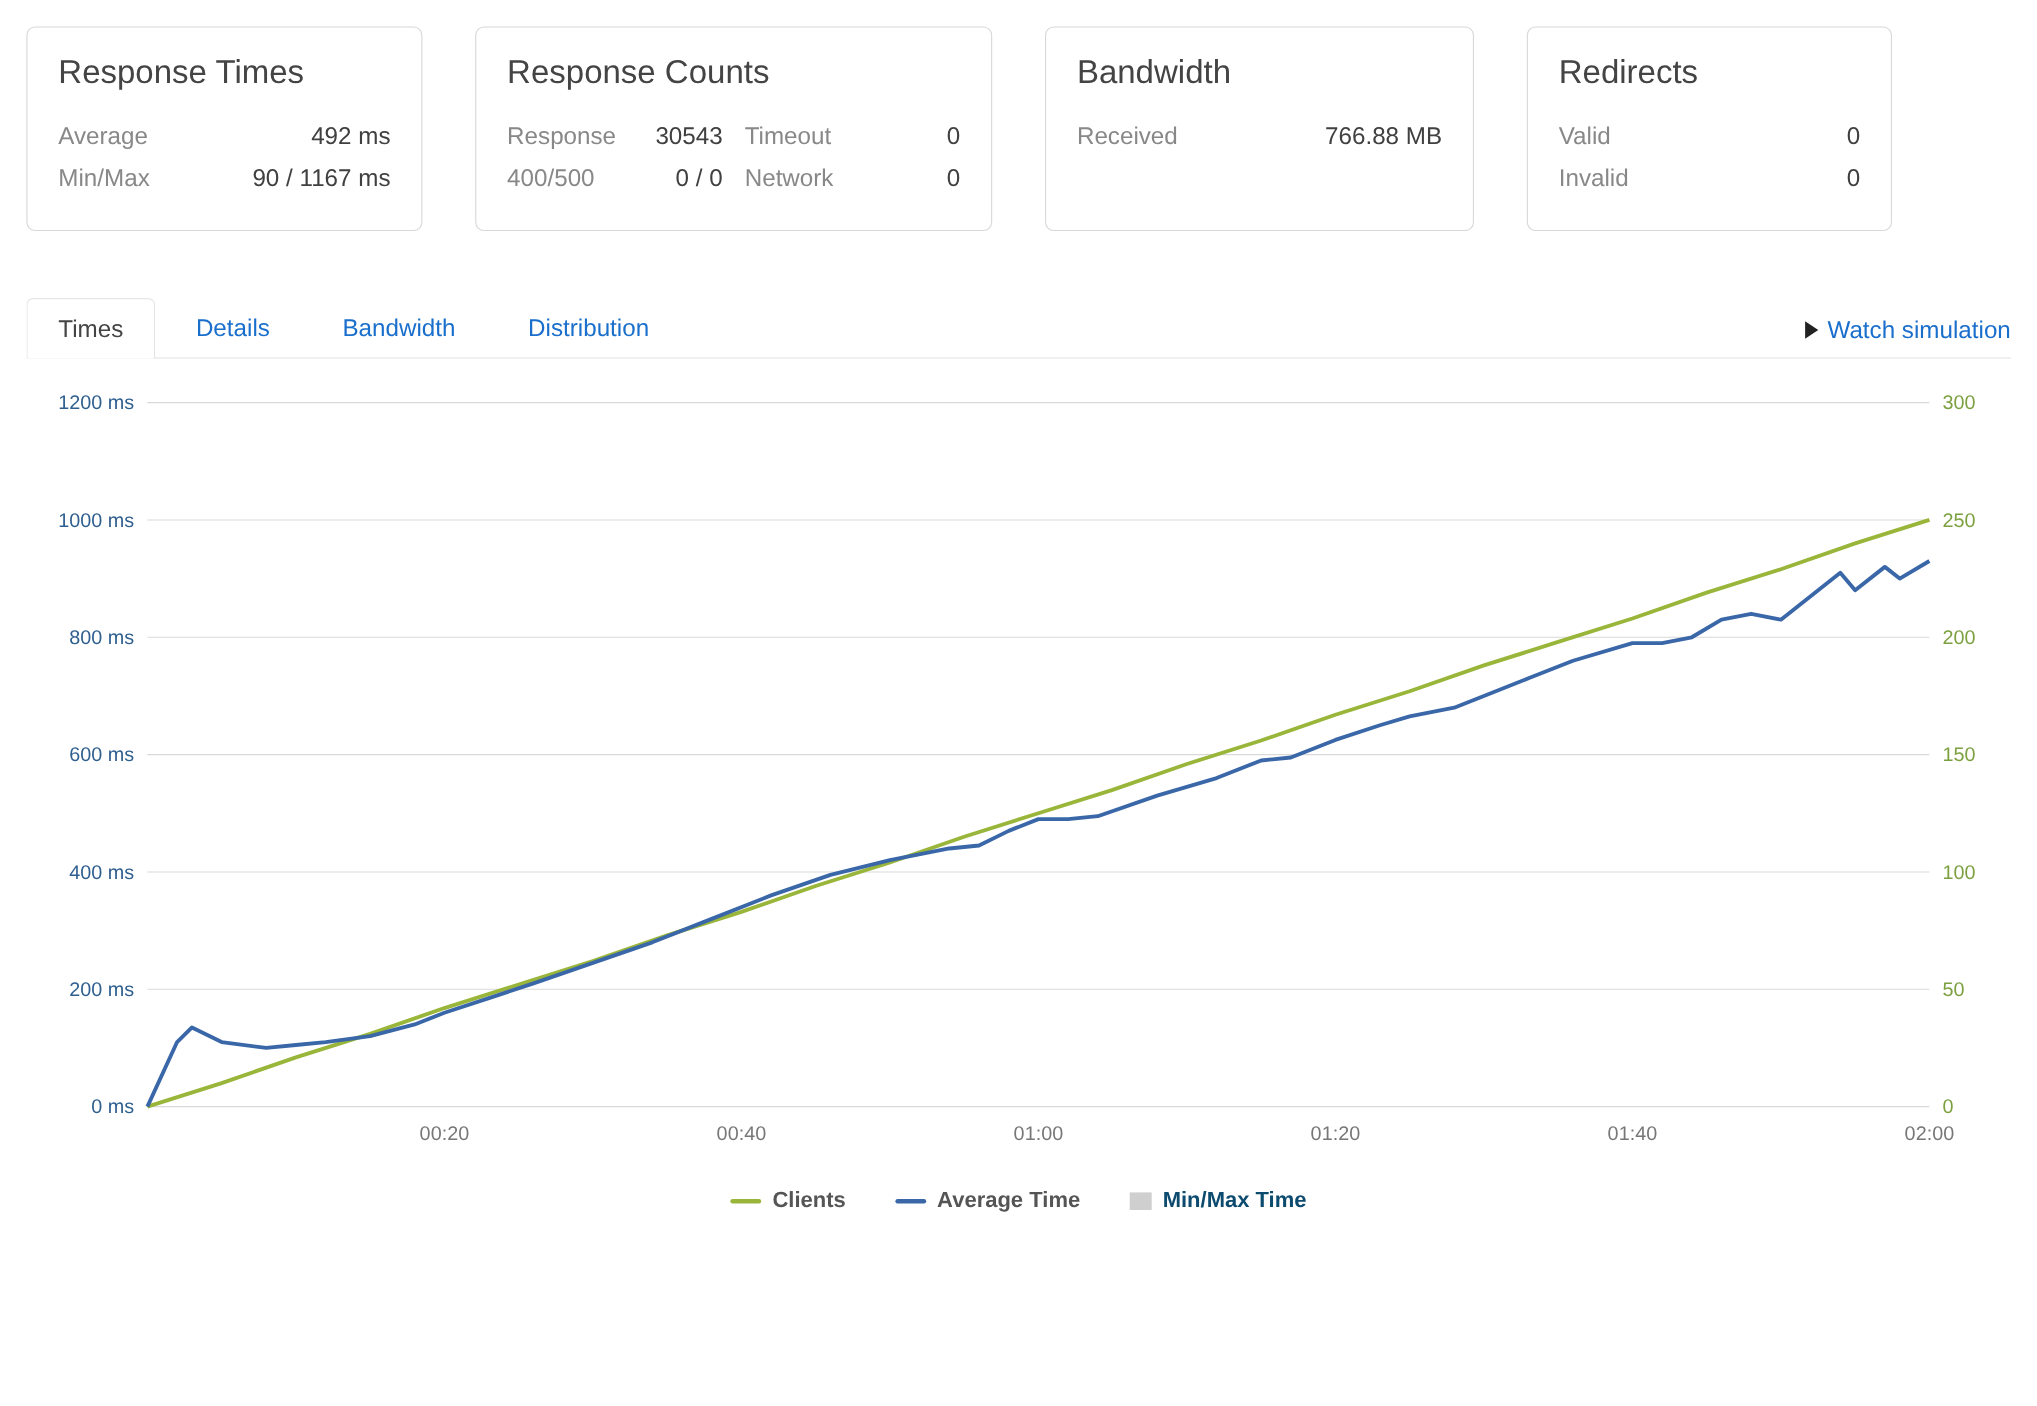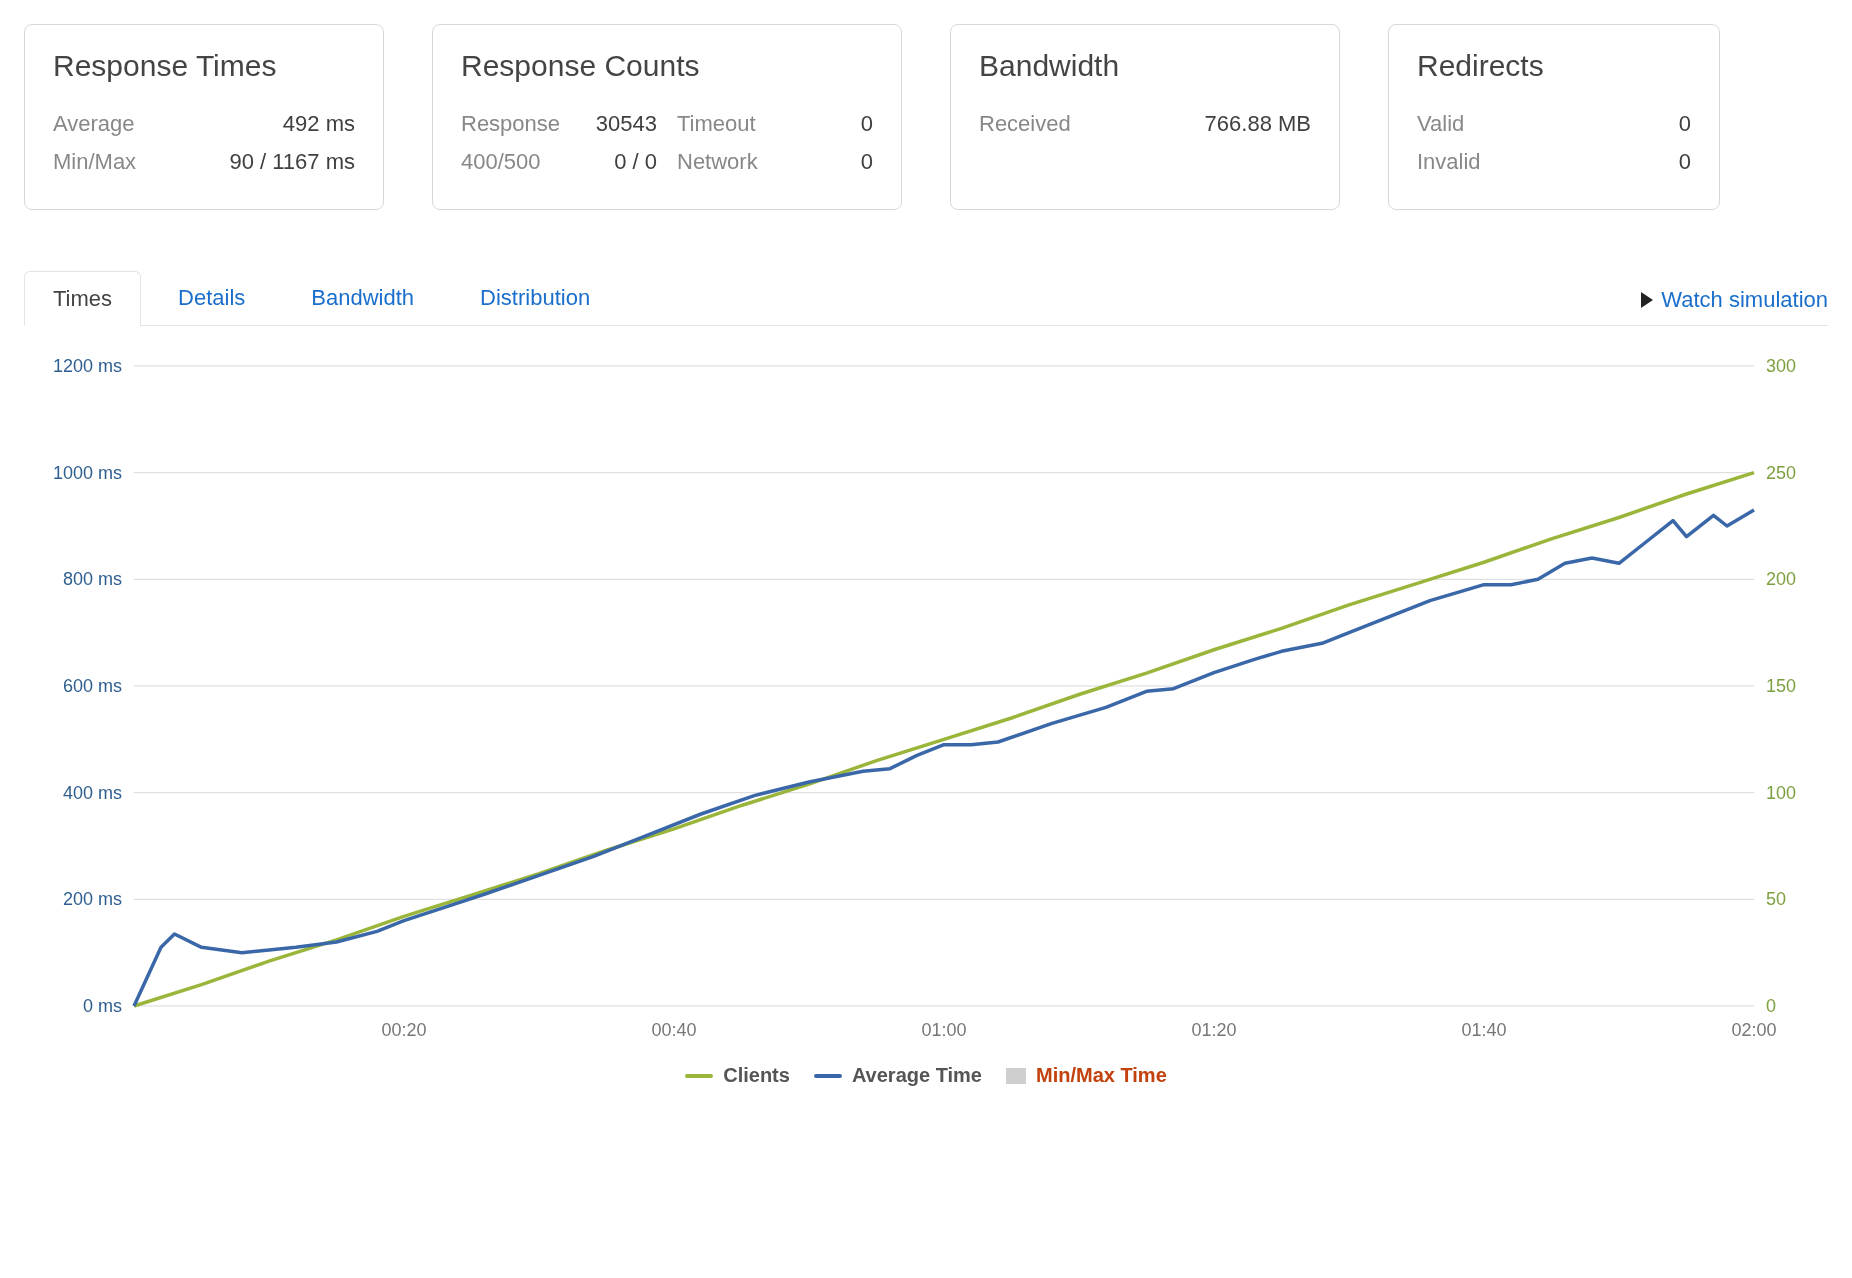--- a/index.html
+++ b/index.html
@@ -95,30 +95,30 @@
     position: relative;
     margin-top: 30px;
   }
   svg { display: block; }
   .gridline { stroke: #d9d9d9; stroke-width: 1; }
   .series-clients { stroke: #99b63a; stroke-width: 3.5; fill: none; }
   .series-avg { stroke: #3a67a8; stroke-width: 3.5; fill: none; stroke-linejoin: round; }
   .legend {
     display: flex;
     justify-content: center;
-    gap: 24px;
-    margin-top: 8px;
+    gap: 45px;
+    margin-top: 24px;
     font-size: 20px;
     font-weight: 600;
     color: #555;
   }
   .legend .item { display: flex; align-items: center; gap: 10px; }
   .legend .swatch-line { width: 28px; height: 4px; border-radius: 2px; }
   .legend .swatch-box { width: 20px; height: 16px; background: #cfcfcf; }
-  .legend .dim { color: #c2410c; }
+  .legend .dim { color: #0c4a6e; }
 </style>
 </head>
 <body>
 
 <div class="cards">
   <div class="card card1">
     <h2>Response Times</h2>
     <div class="row">
       <span class="label">Average</span>
       <span class="spacer"></span>

